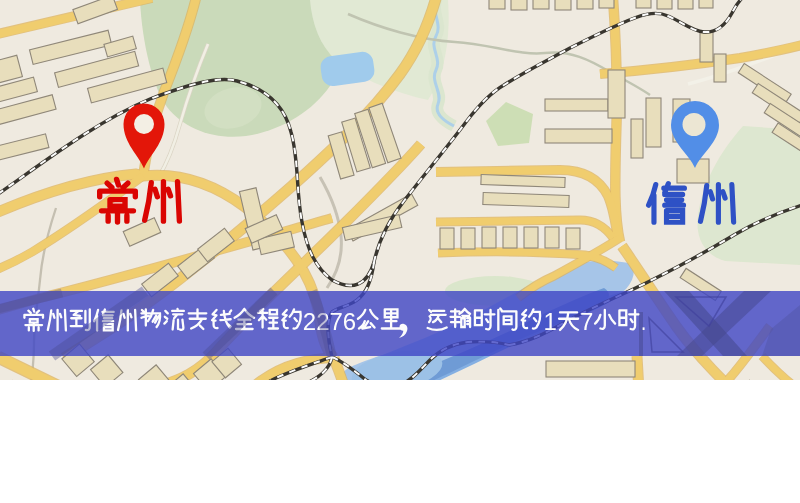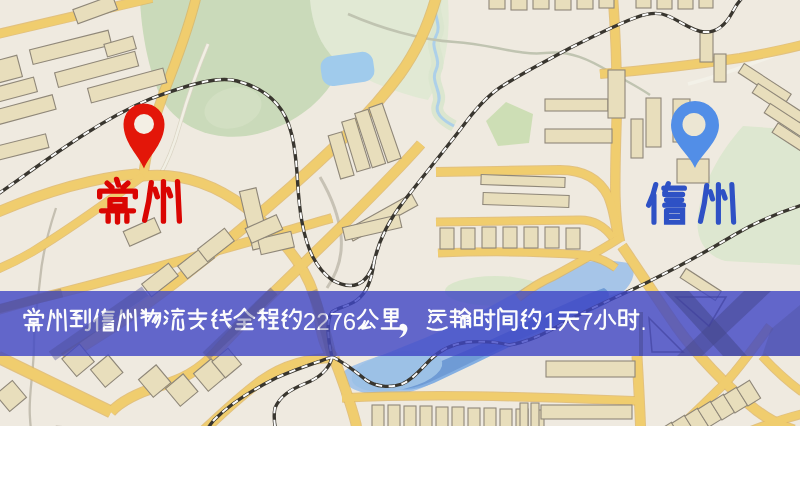--- a/index.html
+++ b/index.html
@@ -1,16 +1,16 @@
 <!DOCTYPE html>
 <html><head>
 <meta charset="utf-8">
 <style>
 html,body{margin:0;padding:0;background:#fff;font-family:"Liberation Sans",sans-serif;}
-#map{position:relative;width:800px;height:426px;overflow:hidden;}
+#map{position:relative;width:800px;height:380px;overflow:hidden;}
 #map svg{position:absolute;left:-3px;top:-3px;filter:blur(0.55px) saturate(0.97) brightness(0.99);}
 </style>
 </head>
 <body>
 
 <div id="map">
 <svg width="806" height="509" viewBox="-3 -3 806 509" xmlns="http://www.w3.org/2000/svg">
 <defs>
 <g id="g-chang" fill="none" stroke="currentColor" stroke-width="var(--sw,8)" stroke-linecap="round">
           <path d="M46,3 L50,15 M26,11 L36,20 M70,11 L60,20 M10,28 L86,28 M10,28 L10,40 M86,28 L86,40 M32,46 L64,46 L64,60 L32,60 L32,46 M14,70 L82,70 M48,60 L48,94 M28,80 L28,92 M68,80 L68,92"></path>

